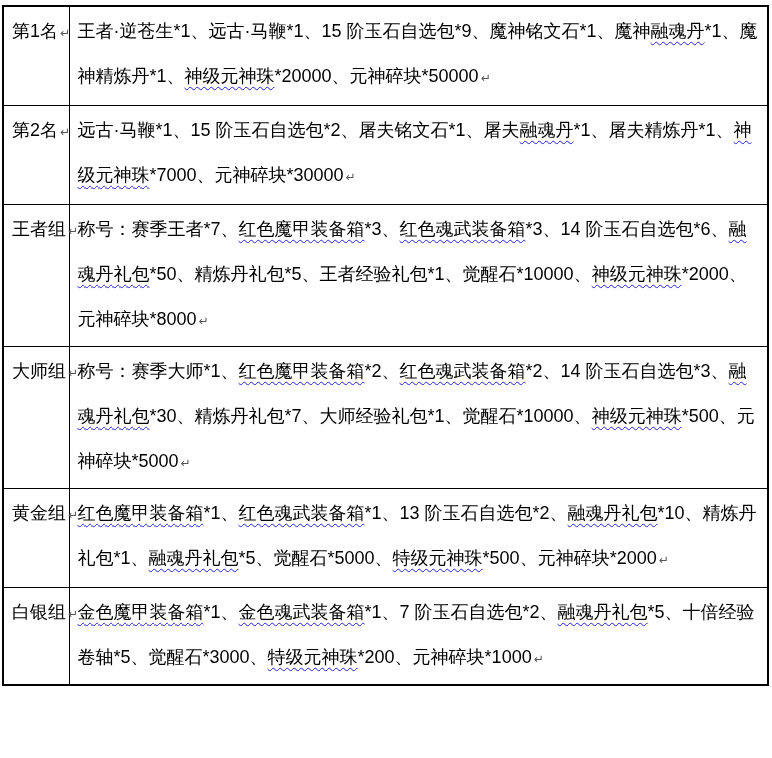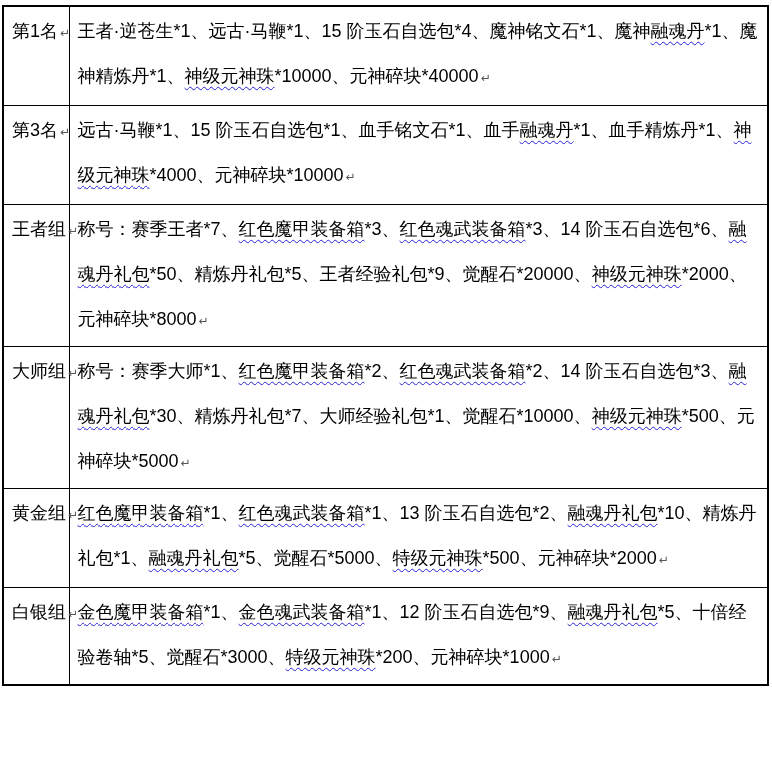--- a/index.html
+++ b/index.html
@@ -50,36 +50,36 @@
 <body>
 
 <table class="doc-table">
   <colgroup>
     <col style="width:66px">
     <col>
   </colgroup>
   <tbody>
       <tr>
         <td class="label-cell"><span>第1名</span><span class="pmark">↵</span></td>
-        <td class="content-cell"><span>王者·逆苍生*1、远古·马鞭*1、15 阶玉石自选包*4、魔神铭文石*1、魔神</span><span class="wavy">融魂丹</span><span>*1、魔神精炼丹*1、</span><span class="wavy">神级元神珠</span><span>*10000、元神碎块*40000</span><span class="pmark">↵</span></td>
+        <td class="content-cell"><span>王者·逆苍生*1、远古·马鞭*1、15 阶玉石自选包*9、魔神铭文石*1、魔神</span><span class="wavy">融魂丹</span><span>*1、魔神精炼丹*1、</span><span class="wavy">神级元神珠</span><span>*20000、元神碎块*50000</span><span class="pmark">↵</span></td>
       </tr>
       <tr>
-        <td class="label-cell"><span>第3名</span><span class="pmark">↵</span></td>
-        <td class="content-cell"><span>远古·马鞭*1、15 阶玉石自选包*1、血手铭文石*1、血手</span><span class="wavy">融魂丹</span><span>*1、血手精炼丹*1、</span><span class="wavy">神级元神珠</span><span>*4000、元神碎块*10000</span><span class="pmark">↵</span></td>
+        <td class="label-cell"><span>第2名</span><span class="pmark">↵</span></td>
+        <td class="content-cell"><span>远古·马鞭*1、15 阶玉石自选包*2、屠夫铭文石*1、屠夫</span><span class="wavy">融魂丹</span><span>*1、屠夫精炼丹*1、</span><span class="wavy">神级元神珠</span><span>*7000、元神碎块*30000</span><span class="pmark">↵</span></td>
       </tr>
       <tr>
         <td class="label-cell"><span>王者组</span><span class="pmark">↵</span></td>
-        <td class="content-cell"><span>称号：赛季王者*7、</span><span class="wavy">红色魔甲装备箱</span><span>*3、</span><span class="wavy">红色魂武装备箱</span><span>*3、14 阶玉石自选包*6、</span><span class="wavy">融魂丹礼包</span><span>*50、精炼丹礼包*5、王者经验礼包*9、觉醒石*20000、</span><span class="wavy">神级元神珠</span><span>*2000、元神碎块*8000</span><span class="pmark">↵</span></td>
+        <td class="content-cell"><span>称号：赛季王者*7、</span><span class="wavy">红色魔甲装备箱</span><span>*3、</span><span class="wavy">红色魂武装备箱</span><span>*3、14 阶玉石自选包*6、</span><span class="wavy">融魂丹礼包</span><span>*50、精炼丹礼包*5、王者经验礼包*1、觉醒石*10000、</span><span class="wavy">神级元神珠</span><span>*2000、元神碎块*8000</span><span class="pmark">↵</span></td>
       </tr>
       <tr>
         <td class="label-cell"><span>大师组</span><span class="pmark">↵</span></td>
         <td class="content-cell"><span>称号：赛季大师*1、</span><span class="wavy">红色魔甲装备箱</span><span>*2、</span><span class="wavy">红色魂武装备箱</span><span>*2、14 阶玉石自选包*3、</span><span class="wavy">融魂丹礼包</span><span>*30、精炼丹礼包*7、大师经验礼包*1、觉醒石*10000、</span><span class="wavy">神级元神珠</span><span>*500、元神碎块*5000</span><span class="pmark">↵</span></td>
       </tr>
       <tr>
         <td class="label-cell"><span>黄金组</span><span class="pmark">↵</span></td>
         <td class="content-cell"><span class="wavy">红色魔甲装备箱</span><span>*1、</span><span class="wavy">红色魂武装备箱</span><span>*1、13 阶玉石自选包*2、</span><span class="wavy">融魂丹礼包</span><span>*10、精炼丹礼包*1、</span><span class="wavy">融魂丹礼包</span><span>*5、觉醒石*5000、</span><span class="wavy">特级元神珠</span><span>*500、元神碎块*2000</span><span class="pmark">↵</span></td>
       </tr>
       <tr>
         <td class="label-cell"><span>白银组</span><span class="pmark">↵</span></td>
-        <td class="content-cell"><span class="wavy">金色魔甲装备箱</span><span>*1、</span><span class="wavy">金色魂武装备箱</span><span>*1、12 阶玉石自选包*9、</span><span class="wavy">融魂丹礼包</span><span>*5、十倍经验卷轴*5、觉醒石*3000、</span><span class="wavy">特级元神珠</span><span>*200、元神碎块*1000</span><span class="pmark">↵</span></td>
+        <td class="content-cell"><span class="wavy">金色魔甲装备箱</span><span>*1、</span><span class="wavy">金色魂武装备箱</span><span>*1、7 阶玉石自选包*2、</span><span class="wavy">融魂丹礼包</span><span>*5、十倍经验卷轴*5、觉醒石*3000、</span><span class="wavy">特级元神珠</span><span>*200、元神碎块*1000</span><span class="pmark">↵</span></td>
       </tr>
     </tbody>
 </table>
 
 </body></html>

